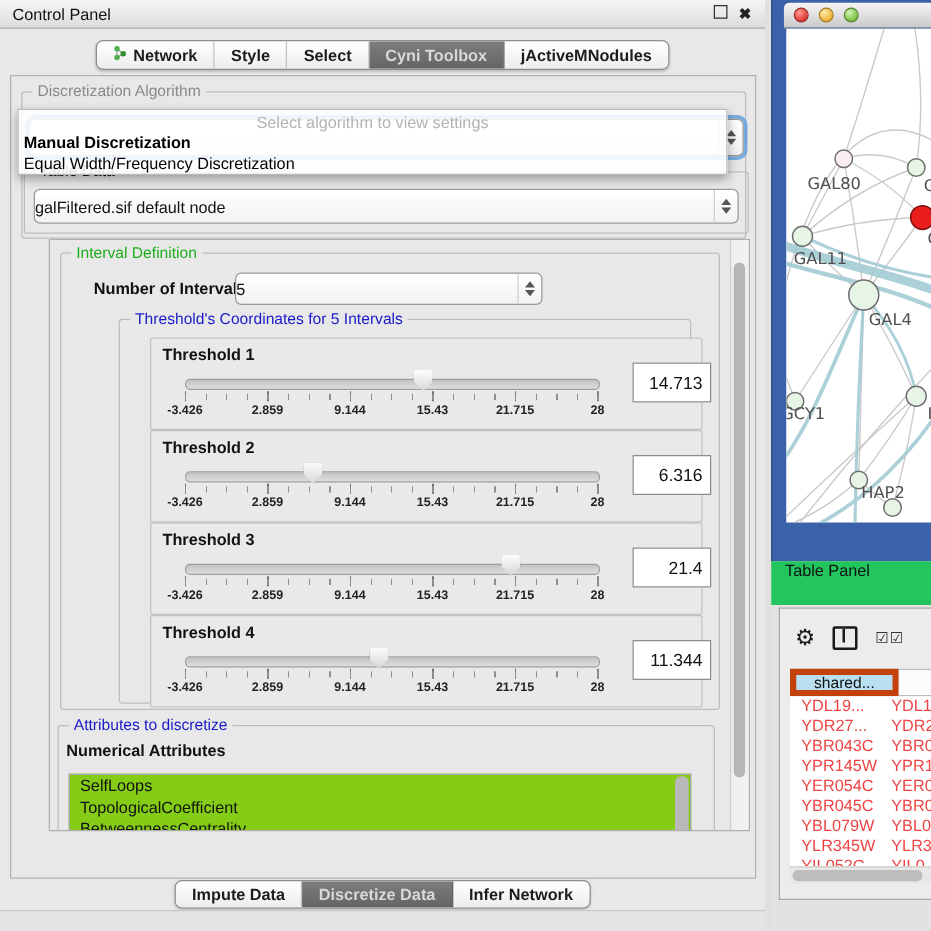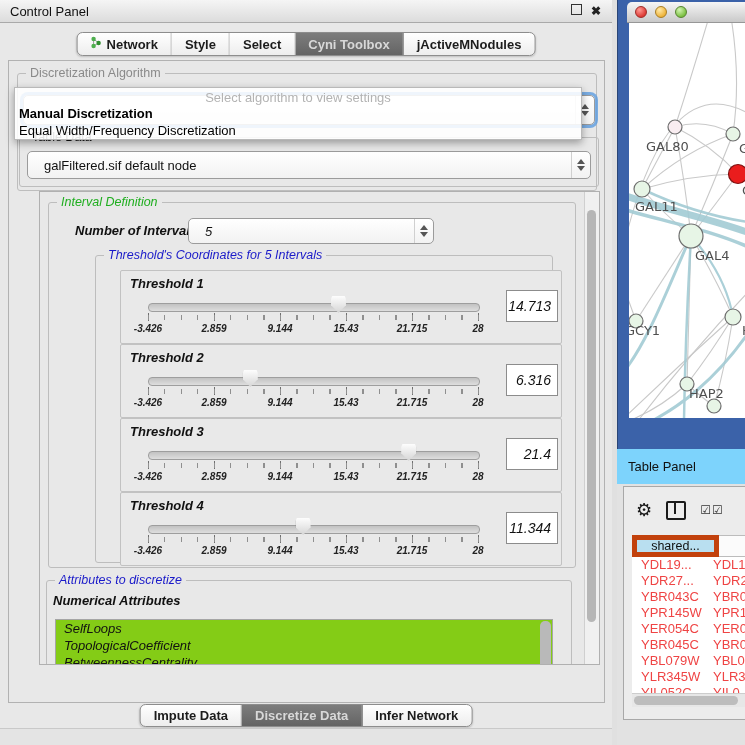--- a/index.html
+++ b/index.html
@@ -32,21 +32,21 @@
 
   .group{position:absolute;border:1px solid #bdbdbd;border-radius:3px;}
   .group>.gtitle{position:absolute;top:-8px;left:8px;background:#e8e8e8;padding:0 4px;
        font-size:12.5px;white-space:nowrap;}
   .gtitle.green{color:#1fae1f;}
   .gtitle.blue{color:#1a1ac9;}
   .gtitle.gray{color:#8a8a8a;}
 
   .combo{position:absolute;background:linear-gradient(#ffffff,#f2f2f2);
        border:1px solid #9b9b9b;border-radius:5px;display:flex;align-items:center;
-       font-size:13px;color:#111;padding-left:16px;box-sizing:border-box;}
+       font-size:13px;color:#111;padding-left:0;box-sizing:border-box;}
   .combo .stepper{margin-left:auto;width:18px;display:flex;flex-direction:column;
        align-items:center;justify-content:center;gap:2px;border-left:1px solid #d0d0d0;height:100%;}
   .tri-up{width:0;height:0;border-left:4px solid transparent;border-right:4px solid transparent;border-bottom:5px solid #555;}
   .tri-dn{width:0;height:0;border-left:4px solid transparent;border-right:4px solid transparent;border-top:5px solid #555;}
   .combo.focused{box-shadow:0 0 0 3px rgba(92,156,224,.8);}
 
   #algo-popup{left:14px;top:87px;width:566px;height:51px;z-index:40;
      background:rgba(255,255,255,.88);border:1px solid #b9b9b9;
      box-shadow:0 3px 8px rgba(0,0,0,.35);font-size:13px;}
   #algo-popup .prompt{text-align:center;color:#b3b3b3;padding-top:2px;height:15px;}
@@ -69,21 +69,21 @@
   .thumb{position:absolute;top:25px;width:15px;height:17px;
       background:linear-gradient(#fdfdfd,#d5d5d5);
       clip-path:polygon(8% 0,92% 0,100% 18%,100% 55%,50% 100%,0 55%,0 18%);
       filter:drop-shadow(0 0 1px #7d7d7d);}
   .ticks-minor{position:absolute;left:27px;top:44px;width:331px;height:5px;
       background:repeating-linear-gradient(to right,#8f8f8f 0 1px,transparent 1px 16.5px);}
   .ticks-major{position:absolute;left:27px;top:42px;width:331px;height:8px;
       background:repeating-linear-gradient(to right,#6f6f6f 0 1px,transparent 1px 66px);}
   .tick-lbl{position:absolute;top:52px;transform:translateX(-50%);
       font-size:10px;font-weight:700;color:#222;white-space:nowrap;}
-  .valbox{position:absolute;left:385px;top:19px;width:52px;height:32px;background:#fff;
+  .valbox{position:absolute;left:385px;top:19px;width:63px;height:32px;background:#fff;
       border:1px solid #8c8c8c;font-size:14px;color:#111;display:flex;align-items:center;
       justify-content:flex-end;padding-right:6px;box-sizing:border-box;}
 
   #attr-list{position:absolute;left:8px;top:38px;width:496px;height:44px;background:#84cc16;
       border:1px solid #a5a5a5;overflow:hidden;font-size:13px;color:#111;}
   #attr-list .li{padding-left:8px;line-height:17px;white-space:nowrap;}
   #attr-list .lsb{position:absolute;right:1px;top:1px;width:11px;height:70px;
       background:#b9b9b9;border-radius:5px;}
 
   #apply-btn{top:670px;left:50%;transform:translateX(-50%);padding:2px 18px;
@@ -98,22 +98,22 @@
       background:linear-gradient(#f6f6f6,#c9c9c9);border-bottom:1px solid #979797;
       display:flex;align-items:center;padding-left:8px;gap:8px;}
   .tl{width:12px;height:12px;border-radius:50%;box-sizing:border-box;}
   .tl.red{background:radial-gradient(circle at 35% 30%,#ff9a94,#dd3b35 70%);border:1px solid #9e2b26;}
   .tl.yellow{background:radial-gradient(circle at 35% 30%,#ffe9a8,#eeb43c 70%);border:1px solid #a87d22;}
   .tl.green{background:radial-gradient(circle at 35% 30%,#d2f4b2,#7cc043 70%);border:1px solid #568430;}
   #net-canvas{left:11px;top:23px;width:122px;height:395px;background:#fff;overflow:hidden;}
   #net-canvas svg{display:block;}
   .nlabel{font-size:13px;fill:#4f4f4f;font-family:"DejaVu Sans",sans-serif;}
 
-  #table-panel-bar{left:5px;top:449px;width:128px;height:35px;display:flex;align-items:center;
-      font-size:13px;color:#111;padding-left:11px;box-sizing:border-box;background:#7dd3fc;}
+  #table-panel-bar{left:5px;top:449px;width:128px;height:35px;display:flex;align-items:flex-start;
+      font-size:13px;color:#111;padding-left:11px;box-sizing:border-box;background:#22c55e;}
   #table-inner{left:11px;top:486px;width:122px;height:232px;background:#ececec;
       border:1px solid #a8a8a8;border-right:none;}
   #tbl-toolbar{left:0;top:0;width:122px;height:46px;display:flex;align-items:center;gap:14px;
       padding-left:12px;box-sizing:border-box;}
   .gear{font-size:18px;color:#1a1a1a;line-height:1;}
   .split-icon{width:16px;height:15px;border:2px solid #1a1a1a;border-radius:2px;position:relative;}
   .split-icon::after{content:"";position:absolute;left:6px;top:0;width:2px;height:11px;background:#1a1a1a;}
   .cbx{font-size:12px;color:#333;letter-spacing:1px;}
   #tbl-header{left:8px;top:48px;width:114px;height:22px;display:flex;font-size:12.5px;color:#111;}
   #tbl-header .h1{width:91px;background:#b9dff0;border:5px solid #c2410c;display:flex;
@@ -186,21 +186,21 @@
         <span class="gtitle" style="color:#111;">Table Data</span>
       </div>
       <div class="combo" style="left:18px;top:90px;width:564px;height:28px;">
         <span>galFiltered.sif default node</span>
         <span class="stepper">
           <span class="tri-up"></span>
             <span class="tri-dn"></span>
         </span>
       </div>
 
-      <div id="scroll-pane" class="abs" style="left:30px;top:130px;font-style:italic;">
+      <div id="scroll-pane" class="abs" style="left:30px;top:130px;">
 
         <div class="group" style="left:8px;top:10px;width:526px;height:364px;">
           <span class="gtitle green">Interval Definition</span>
 
           <span class="bold-label abs" style="left:26px;top:20px;">Number of Intervals</span>
           <div class="combo" style="left:139px;top:15px;width:246px;height:26px;">
             <span>5</span>
             <span class="stepper">
               <span class="tri-up"></span>
                 <span class="tri-dn"></span>

